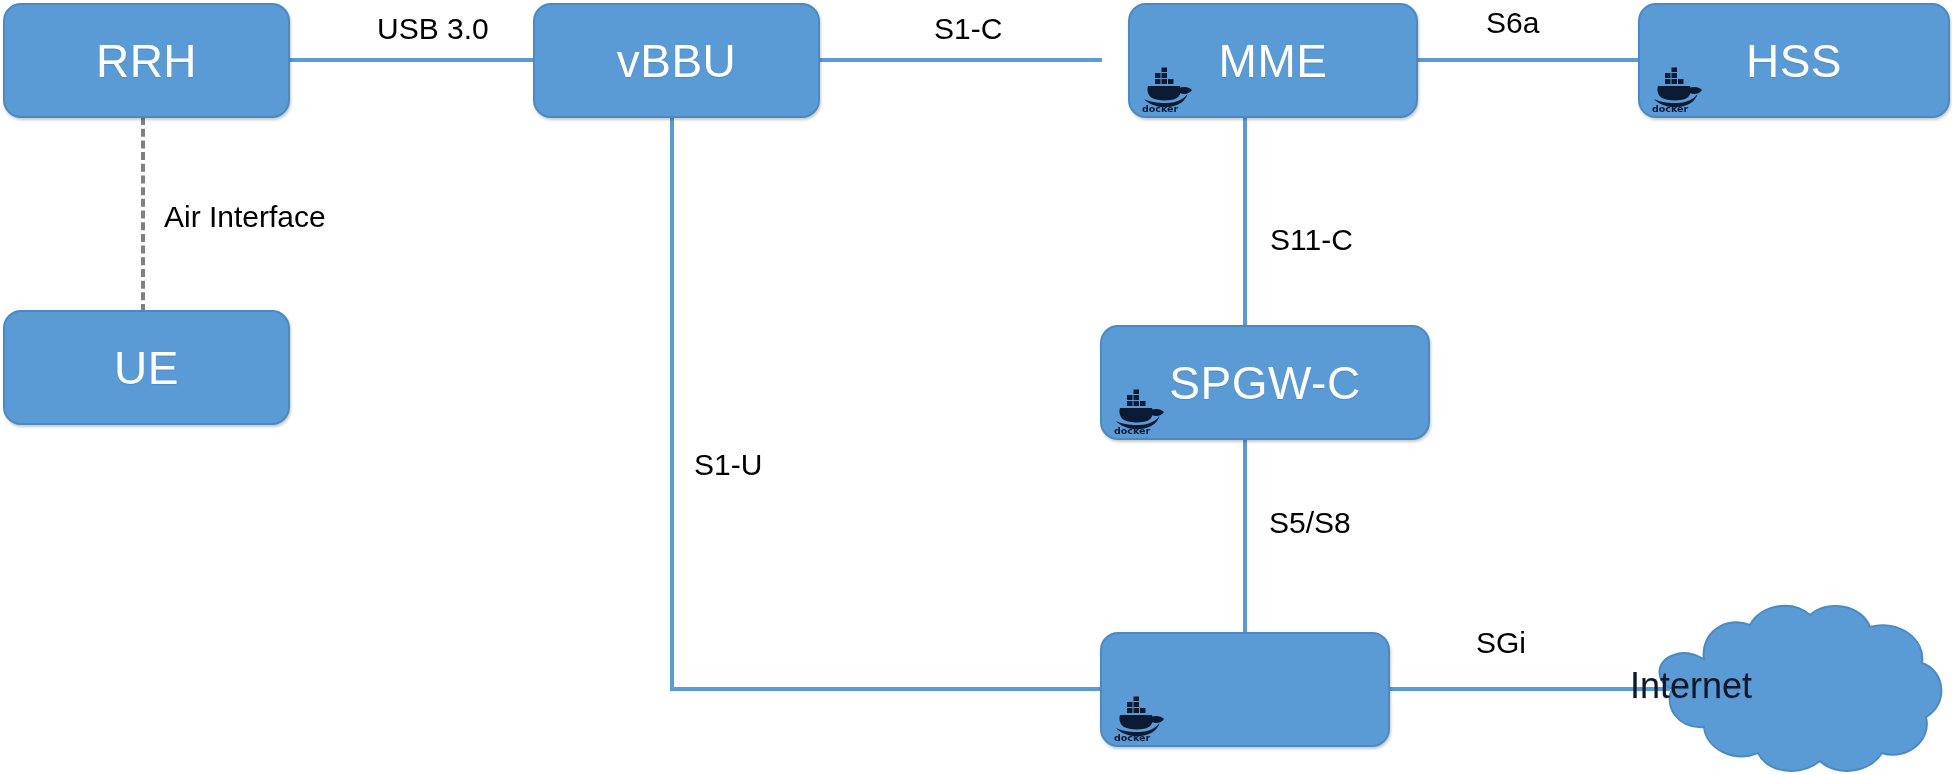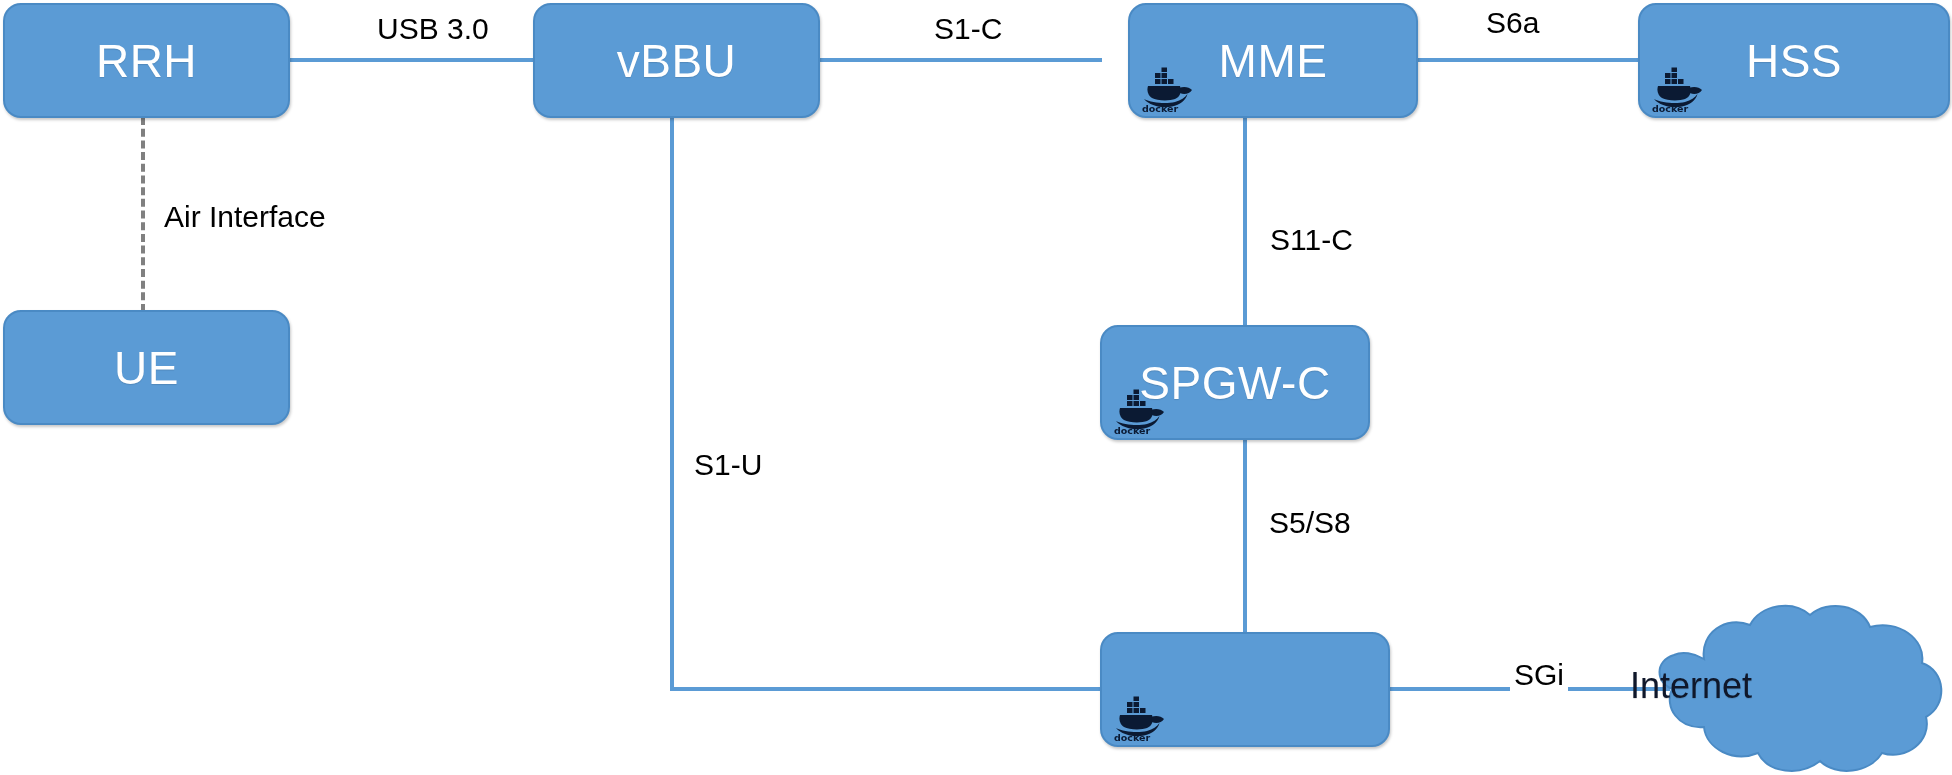--- a/index.html
+++ b/index.html
@@ -124,21 +124,21 @@
   <div class="edge-label" style="left:930px; top:12px;">S1-C</div>
 
   <div class="edge-label" style="left:1482px; top:6px;">S6a</div>
 
   <div class="edge-label" style="left:1266px; top:207px;margin-top:16px;">S11-C</div>
 
   <div class="edge-label" style="left:1265px; top:506px;text-align:center;">S5/S8</div>
 
   <div class="edge-label" style="left:690px; top:448px;">S1-U</div>
 
-  <div class="edge-label" style="left:1472px; top:658px;margin-left:38px;">SGi</div>
+  <div class="edge-label" style="left:1472px; top:626px;">SGi</div>
 
   <div class="node" style="left:3px; top:3px; width:287px; height:115px;">
     <span class="node-label">RRH</span>
   </div>
 
   <div class="node" style="left:3px; top:310px; width:287px; height:115px;">
     <span class="node-label">UE</span>
   </div>
 
   <div class="node" style="left:533px; top:3px; width:287px; height:115px;text-align:center;">
@@ -178,21 +178,21 @@
           <rect x="43" y="3" width="11" height="9"></rect>
           <path d="M16 40 H80 C84 52 80 62 70 66 C60 70 34 70 24 64 C16 59 13 49 16 40 Z"></path>
           <path d="M78 44 C88 40 98 42 104 48 C99 56 88 58 80 54 Z"></path>
           <path d="M8 66 C24 74 52 76 70 72 C82 69 90 63 95 56 C92 68 80 78 64 81 C44 85 20 80 8 66 Z"></path>
         </g>
         <text x="4" y="91" font-family="DejaVu Sans, sans-serif" font-size="19" font-weight="bold" fill="#0B1A33">docker</text>
       </svg>
     </span>
   </div>
 
-  <div class="node" style="left:1100px; top:325px; width:270px; height:115px;">
+  <div class="node" style="left:1100px; top:325px; width:330px; height:115px;">
     <span class="node-label">SPGW-C</span>
     <span class="docker-badge">
       <svg viewBox="0 0 120 92" width="60" height="46" aria-hidden="true">
         <g fill="#0B1A33">
           <rect x="30" y="26" width="11" height="10"></rect>
           <rect x="43" y="26" width="11" height="10"></rect>
           <rect x="56" y="26" width="11" height="10"></rect>
           <rect x="30" y="14" width="11" height="10"></rect>
           <rect x="43" y="14" width="11" height="10"></rect>
           <rect x="43" y="3" width="11" height="9"></rect>

